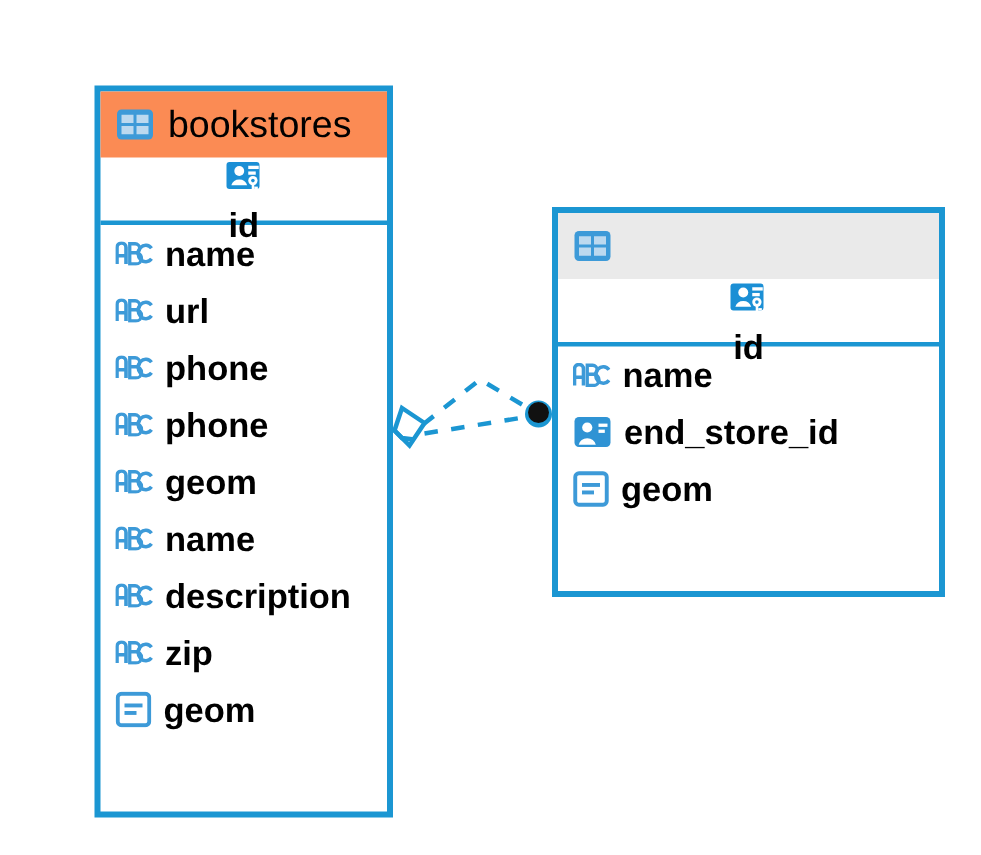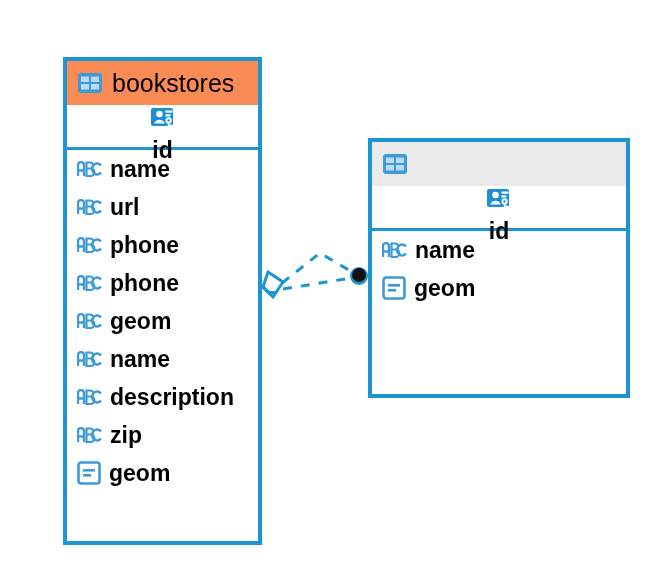--- a/index.html
+++ b/index.html
@@ -299,20 +299,32 @@
           <svg viewBox="0 0 25 16" width="25" height="16" xmlns="http://www.w3.org/2000/svg">
             <path d="M1 15 V4 a3 3 0 0 1 6 0 V15 M1 9.5 h6" fill="none" stroke="#3d9ad8" stroke-width="2.4"></path>
             <path d="M9.5 15 V1.5 h3.6 a3 3 0 0 1 0 6 h-3.6 h4.1 a3.7 3.7 0 0 1 0 7.5 z" fill="none" stroke="#3d9ad8" stroke-width="2.2"></path>
             <path d="M24 4.5 a5 5.5 0 1 0 0 7" fill="none" stroke="#3d9ad8" stroke-width="2.4"></path>
           </svg>
         </span>
         <span class="field-label">name</span>
       </div>
 
 
+      <div class="field-row">
+        <span class="icon icon-fk">
+          <svg viewBox="0 0 26 22" width="26" height="22" xmlns="http://www.w3.org/2000/svg">
+            <rect x="1" y="1" width="24" height="20" rx="3" fill="#2f93d4"></rect>
+            <circle cx="9.5" cy="8" r="3.4" fill="#ffffff"></circle>
+            <path d="M3.8 19.5 a5.9 5.9 0 0 1 11.4 0 z" fill="#ffffff"></path>
+            <rect x="17" y="5.4" width="6" height="2.2" fill="#ffffff"></rect>
+            <rect x="17" y="9.4" width="4.2" height="2.2" fill="#ffffff"></rect>
+          </svg>
+        </span>
+        <span class="field-label">end_store_id</span>
+      </div>
 
       <div class="field-row">
         <span class="icon icon-geom">
           <svg viewBox="0 0 24 24" width="24" height="24" xmlns="http://www.w3.org/2000/svg">
             <rect x="1.5" y="1.5" width="21" height="21" rx="2.5" fill="#ffffff" stroke="#3d9ad8" stroke-width="2.6"></rect>
             <rect x="6" y="8" width="12" height="2.6" fill="#3d9ad8"></rect>
             <rect x="6" y="13" width="8" height="2.6" fill="#3d9ad8"></rect>
           </svg>
         </span>
         <span class="field-label">geom</span>

